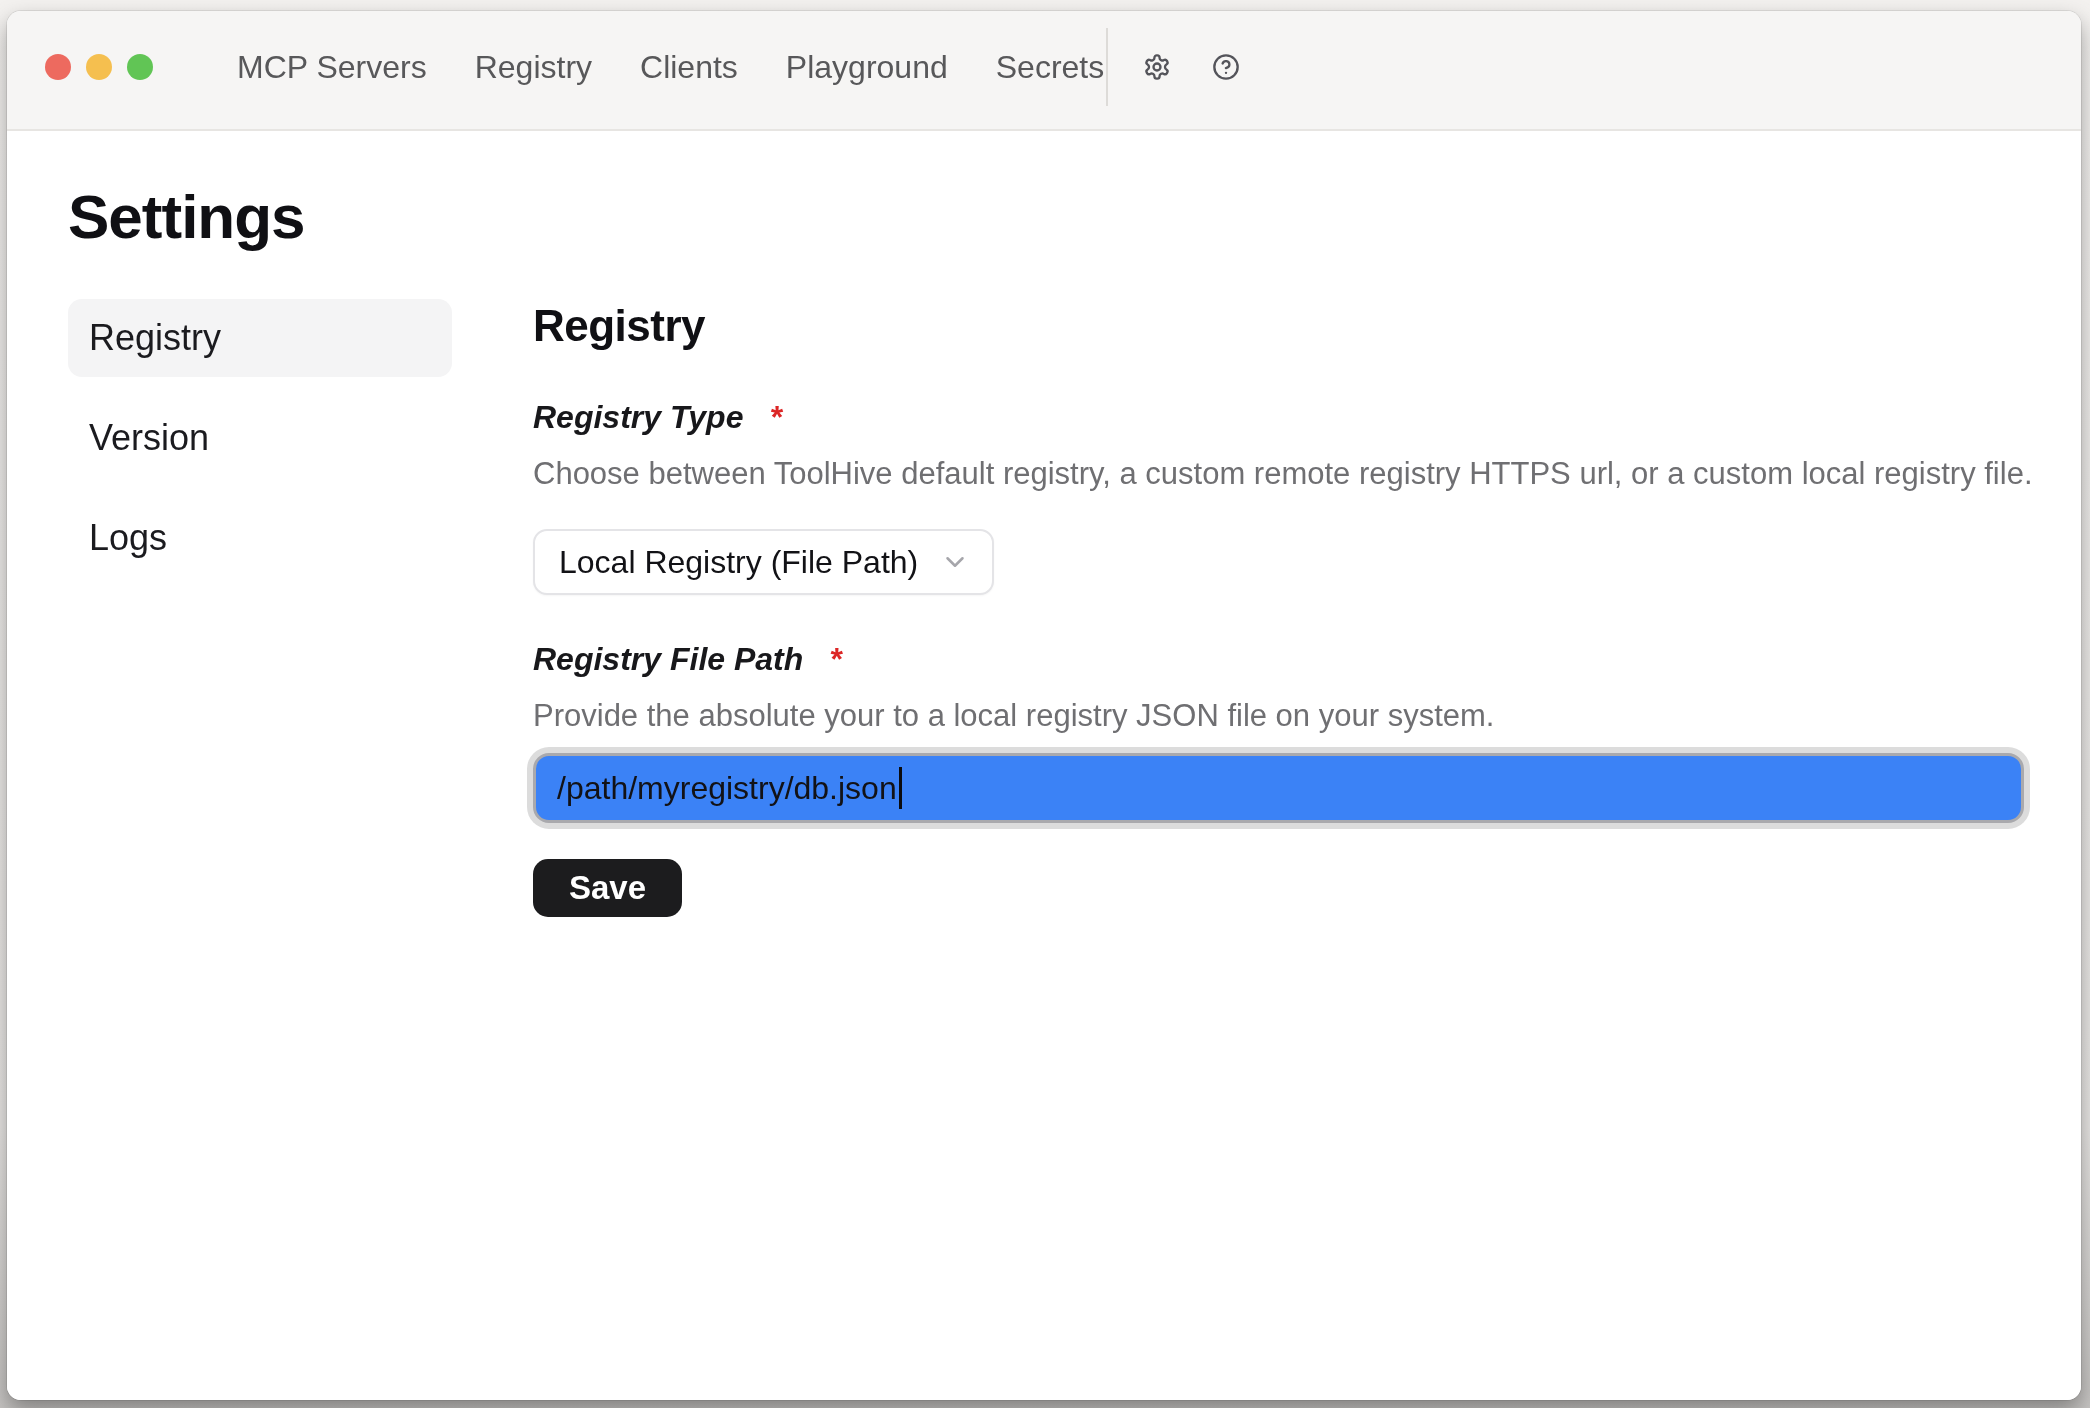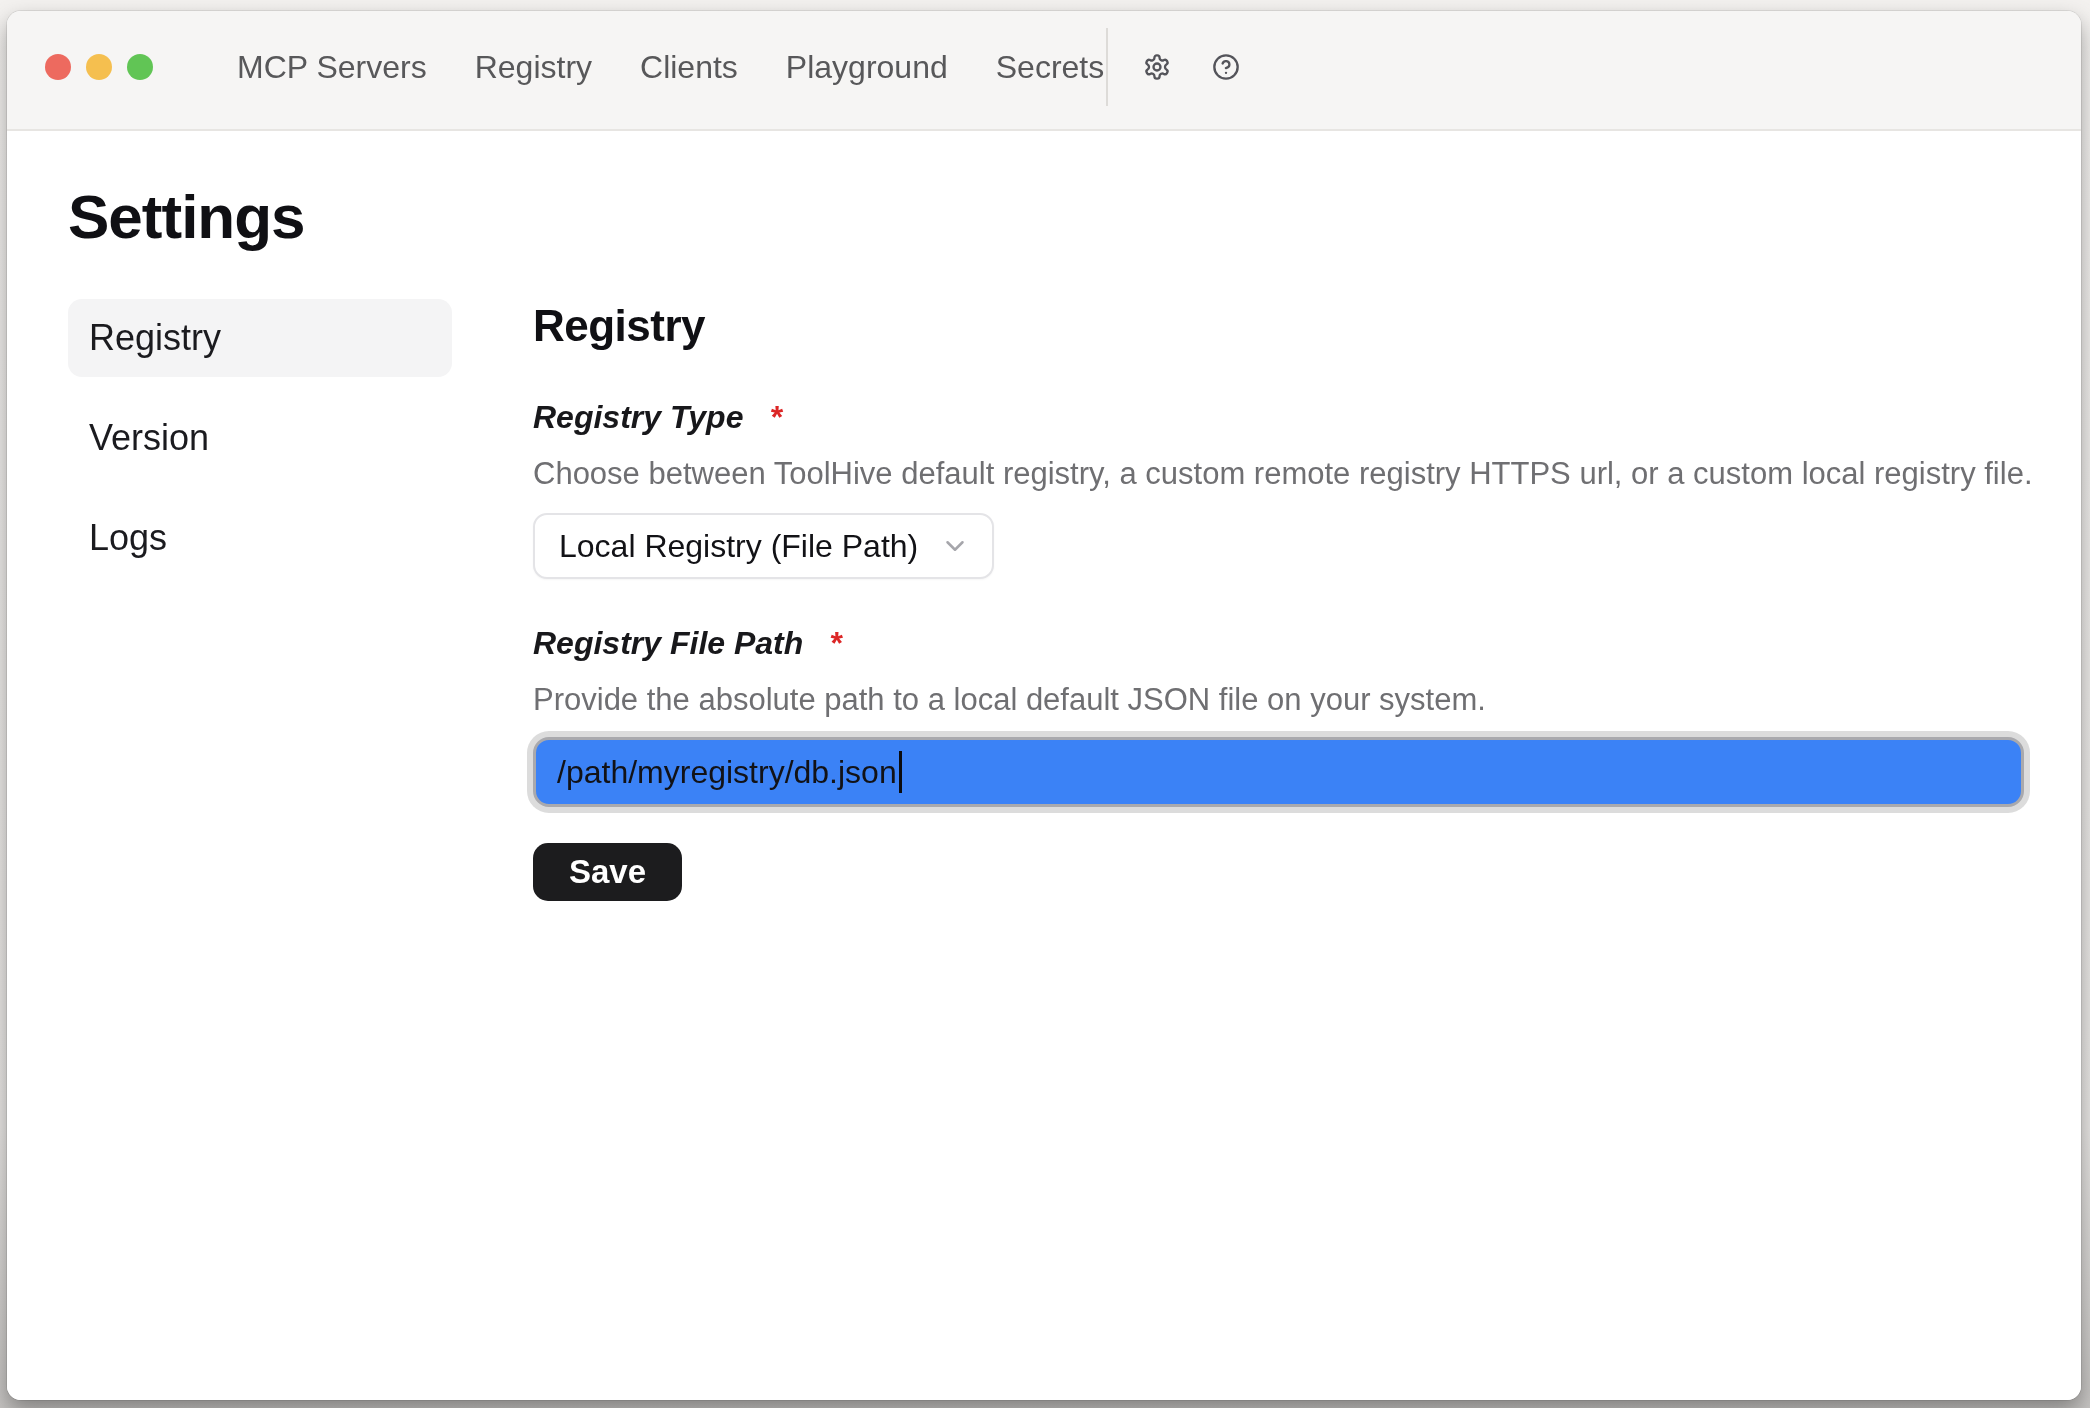--- a/index.html
+++ b/index.html
@@ -53,21 +53,21 @@
   .side-item.active { background:#f4f4f5; }
 
   .panel { width:1491px; }
   .panel-heading { font-size:44px; line-height:54px; font-weight:700; color:#101014; letter-spacing:-0.5px; }
 
   .field-label { margin-top:44px; font-size:32px; line-height:40px; font-weight:600; color:#18181b; display:flex;font-style:italic; }
   .field-label .asterisk { color:#dc2626; font-weight:700; margin-left:26px; }
   .field-desc { margin-top:16px; font-size:31px; line-height:42px; color:#6f6f72; white-space:nowrap; }
 
   .select {
-    margin-top:18px; height:66px; display:inline-flex; align-items:center;
+    margin-top:34px; height:66px; display:inline-flex; align-items:center;
     background:#fff; border:2px solid #e4e4e7; border-radius:14px;
     padding:0 22px 0 24px; box-shadow:0 1px 2px rgba(0,0,0,0.04); cursor:default;
   }
   .select-value { font-size:32px; color:#121216; }
   .chevron { width:30px; height:30px; margin-left:22px; color:#a6a6ab; }
   .chevron svg { width:100%; height:100%; stroke:currentColor; fill:none; stroke-width:2; stroke-linecap:round; stroke-linejoin:round; }
 
   .text-input {
     margin-top:16px; width:1491px; height:70px;
     background:#3b82f6; border:3px solid #a9a9ad; border-radius:16px;
@@ -148,21 +148,21 @@
             <svg viewBox="0 0 24 24" aria-hidden="true">
                 <path d="m6 9 6 6 6-6"></path>
               </svg>
           </span>
         </div>
 
         <div class="field-label">
           <span>Registry File Path</span>
           <span class="asterisk">*</span>
         </div>
-        <div class="field-desc">Provide the absolute path to a local default JSON file on your system.</div>
+        <div class="field-desc">Provide the absolute your to a local registry JSON file on your system.</div>
 
         <div class="text-input" role="textbox" aria-label="Registry File Path">
           <span>/path/myregistry/db.json</span>
           <span class="caret"></span>
         </div>
 
         <button class="save-btn">Save</button>
       </div>
     </div>
   </div>

